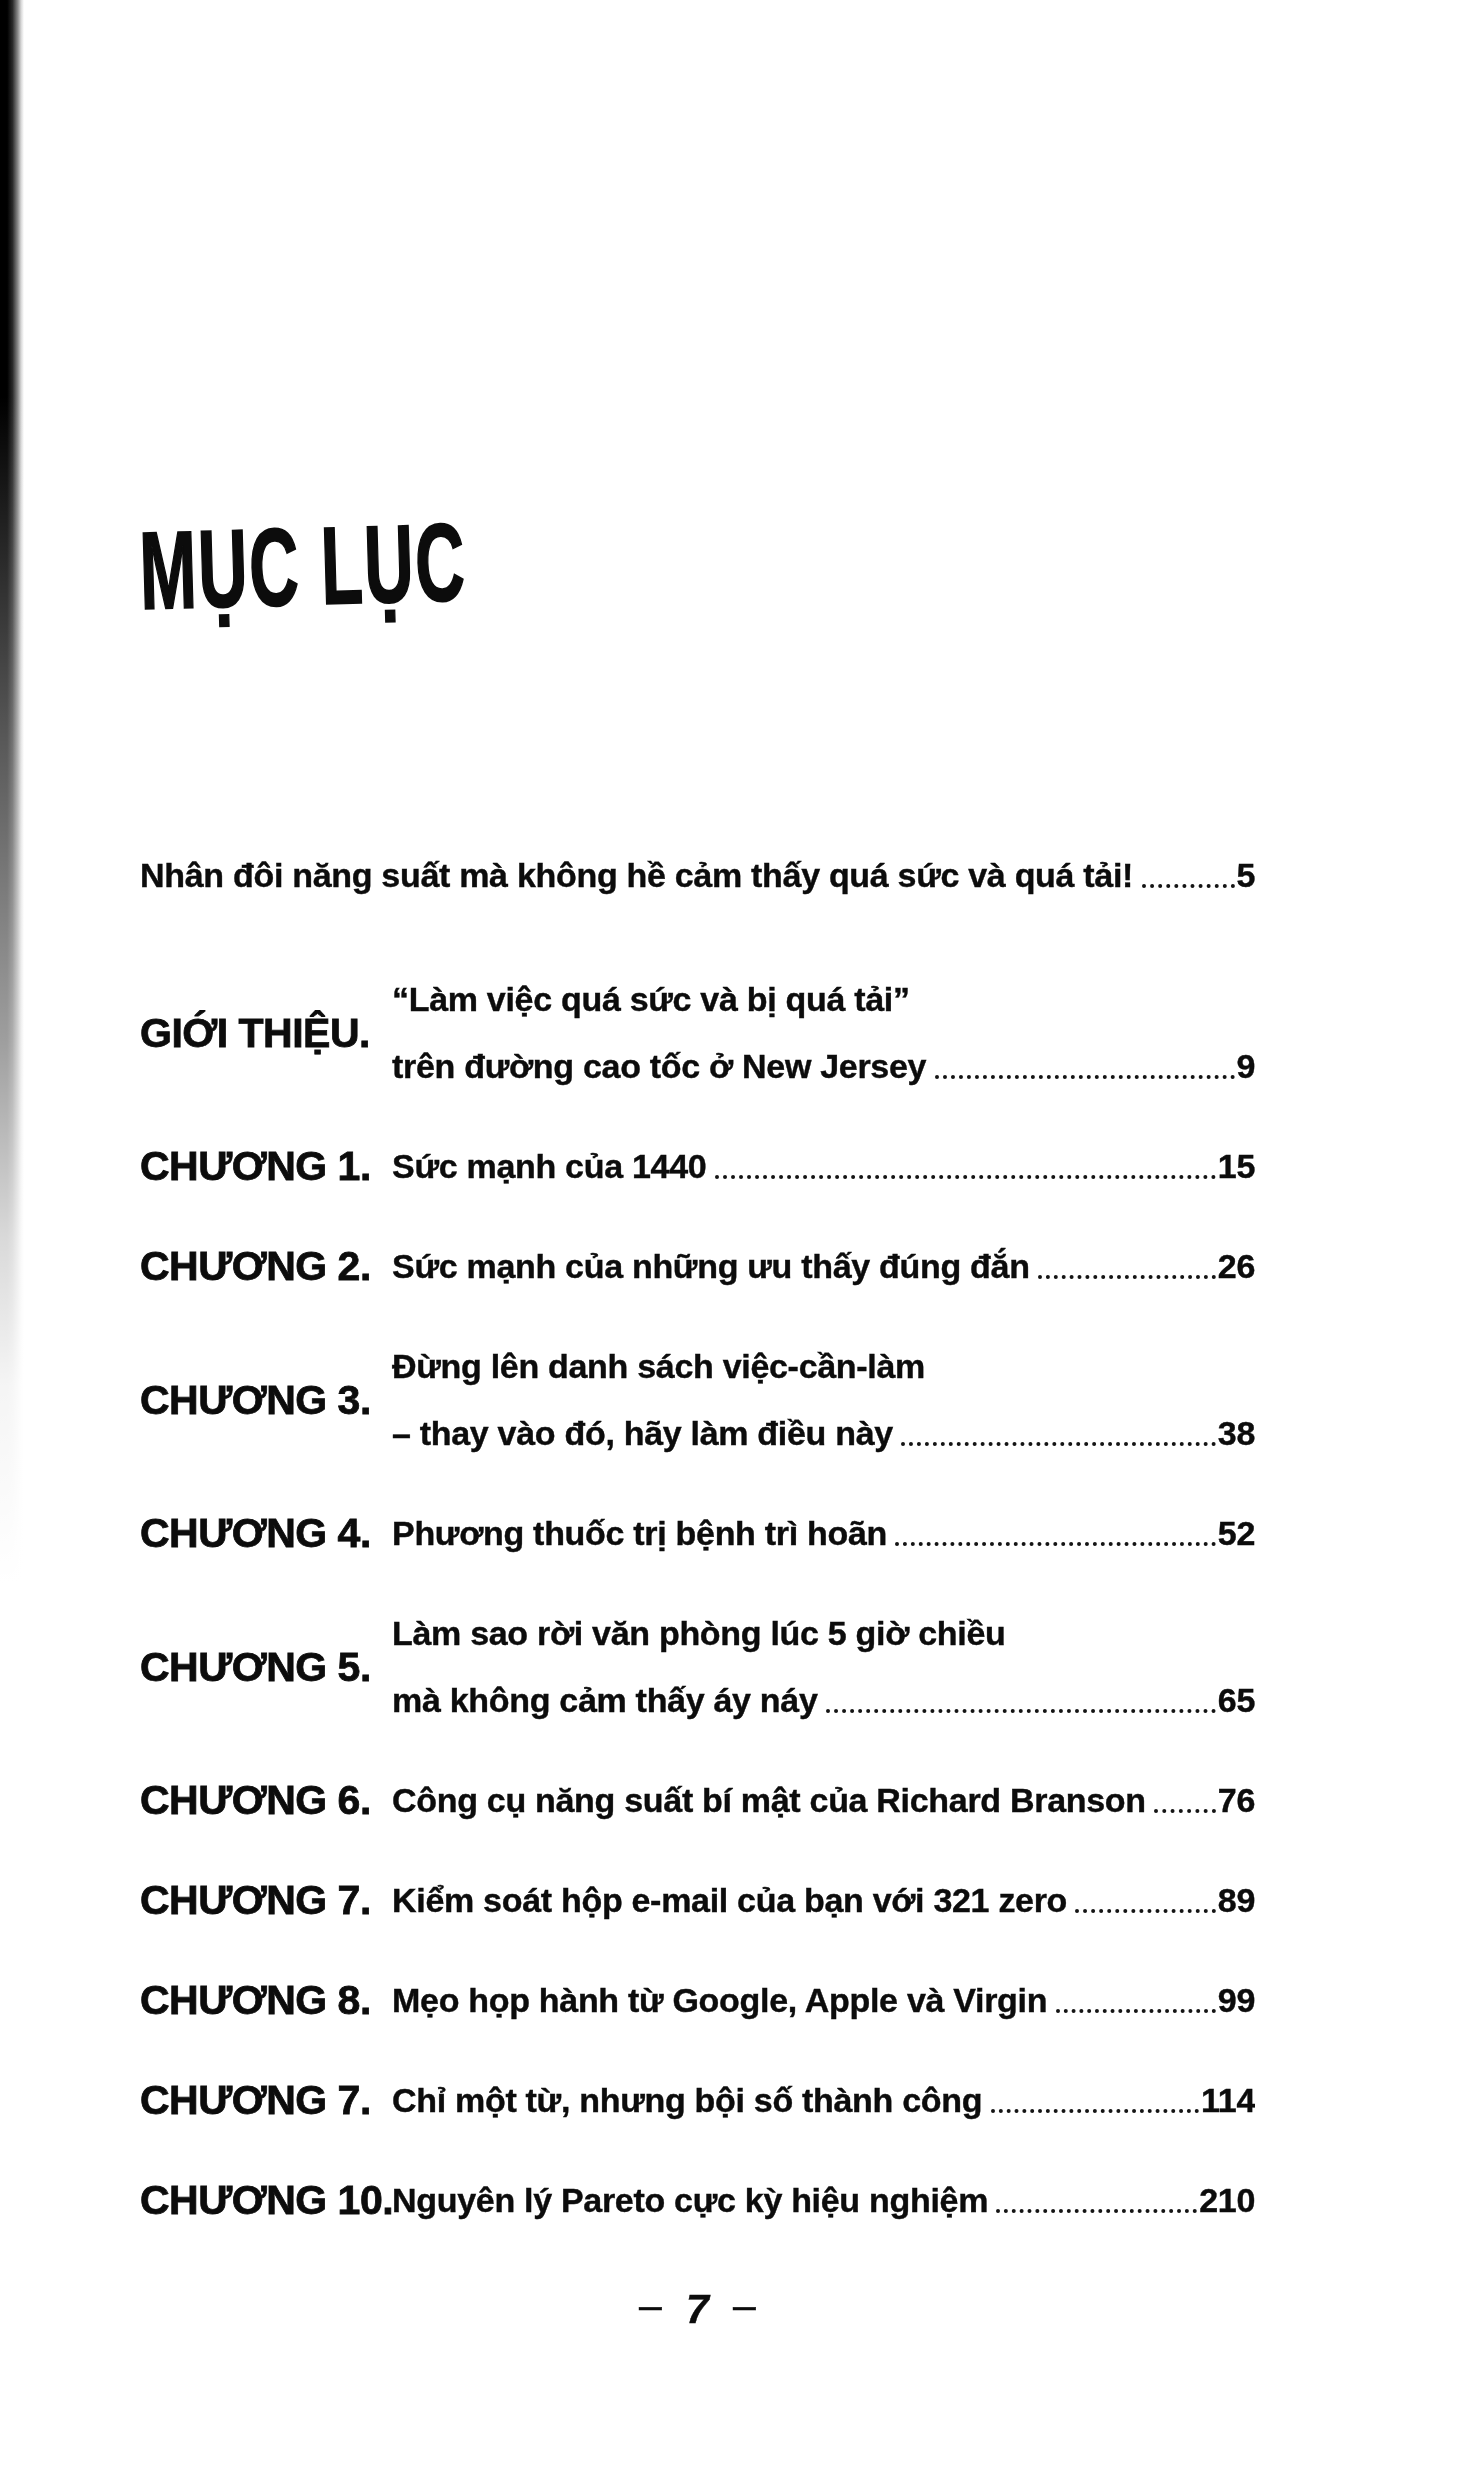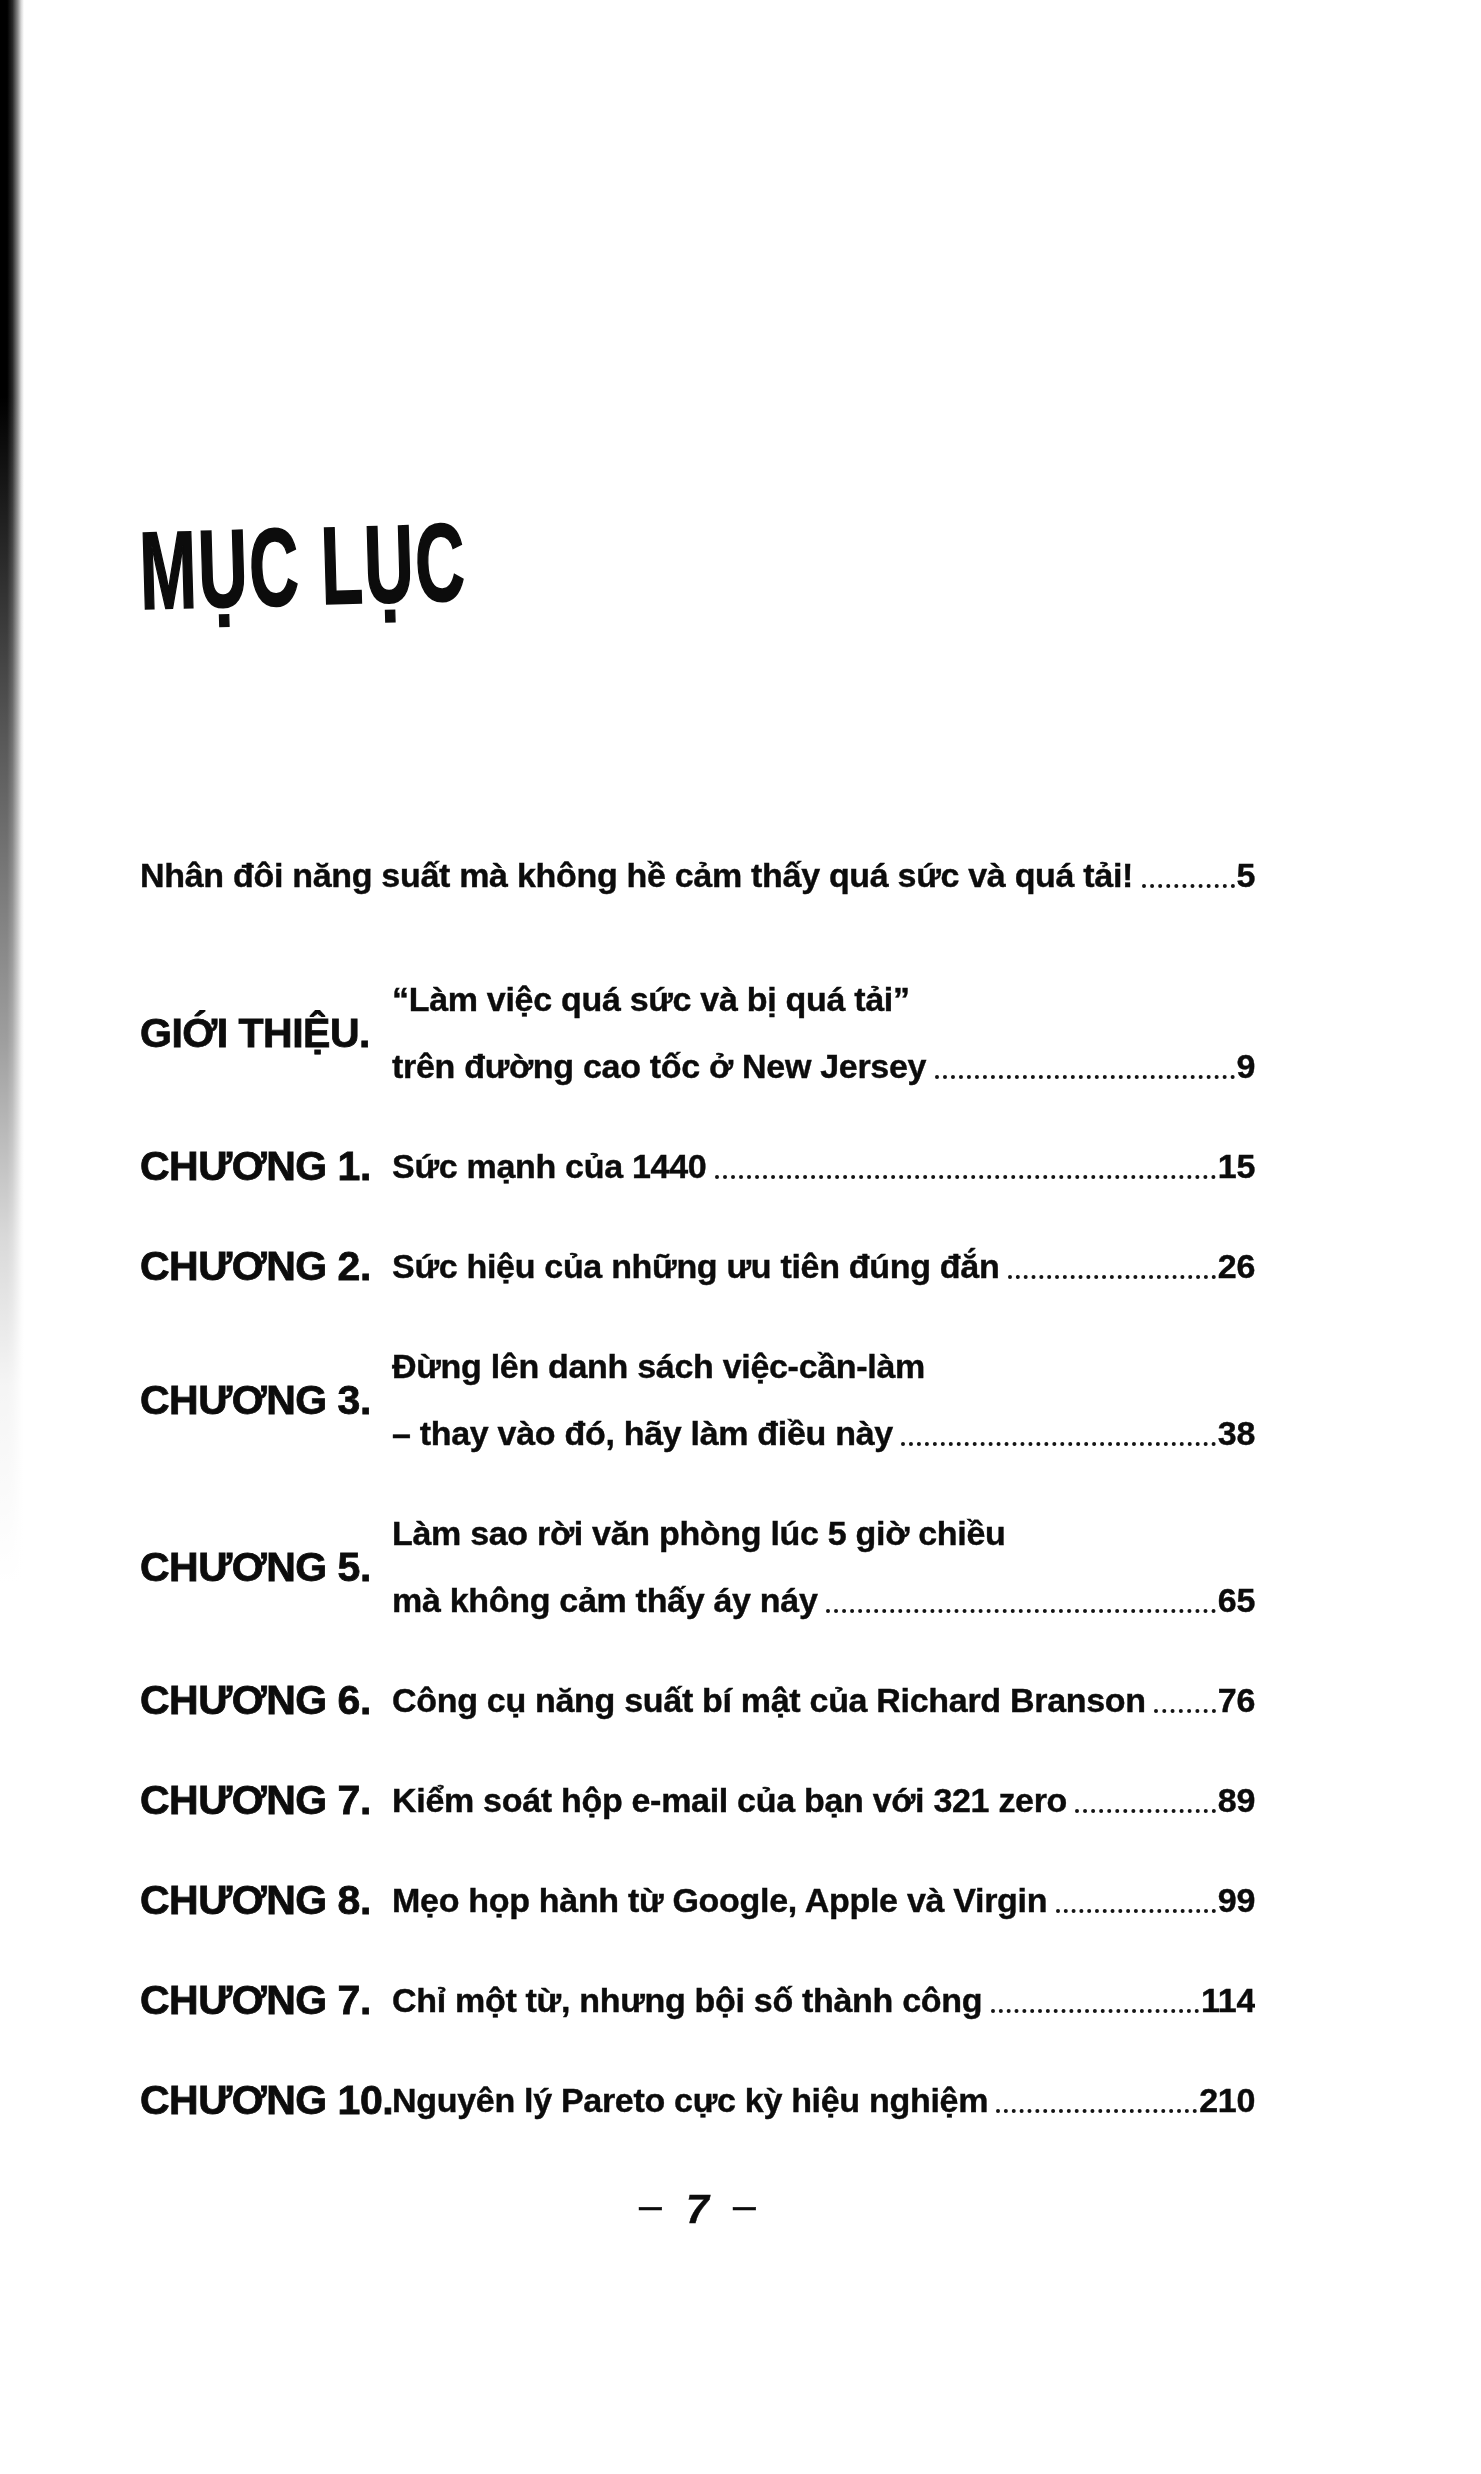--- a/index.html
+++ b/index.html
@@ -142,36 +142,46 @@
               <span class="t">Sức mạnh của 1440</span>
               <span class="leader"></span>
               <span class="pg">15</span>
             </div>
           </div>
         </div>
         <div class="row entry">
           <span class="label">CHƯƠNG 2.</span>
           <div class="lines">
             <div class="line">
-              <span class="t">Sức hiệu của những ưu tiên đúng đắn</span>
+              <span class="t">Sức mạnh của những ưu thấy đúng đắn</span>
               <span class="leader"></span>
               <span class="pg">26</span>
             </div>
           </div>
         </div>
         <div class="row entry">
           <span class="label">CHƯƠNG 3.</span>
           <div class="lines">
             <div class="line">
               <span class="t">Đừng lên danh sách việc-cần-làm</span>
             </div>
             <div class="line">
               <span class="t">– thay vào đó, hãy làm điều này</span>
               <span class="leader"></span>
               <span class="pg">38</span>
+            </div>
+          </div>
+        </div>
+        <div class="row entry">
+          <span class="label">CHƯƠNG 4.</span>
+          <div class="lines">
+            <div class="line">
+              <span class="t">Phương thuốc trị bệnh trì hoãn</span>
+              <span class="leader"></span>
+              <span class="pg">52</span>
             </div>
           </div>
         </div>
         <div class="row entry">
           <span class="label">CHƯƠNG 5.</span>
           <div class="lines">
             <div class="line">
               <span class="t">Làm sao rời văn phòng lúc 5 giờ chiều</span>
             </div>
             <div class="line">

